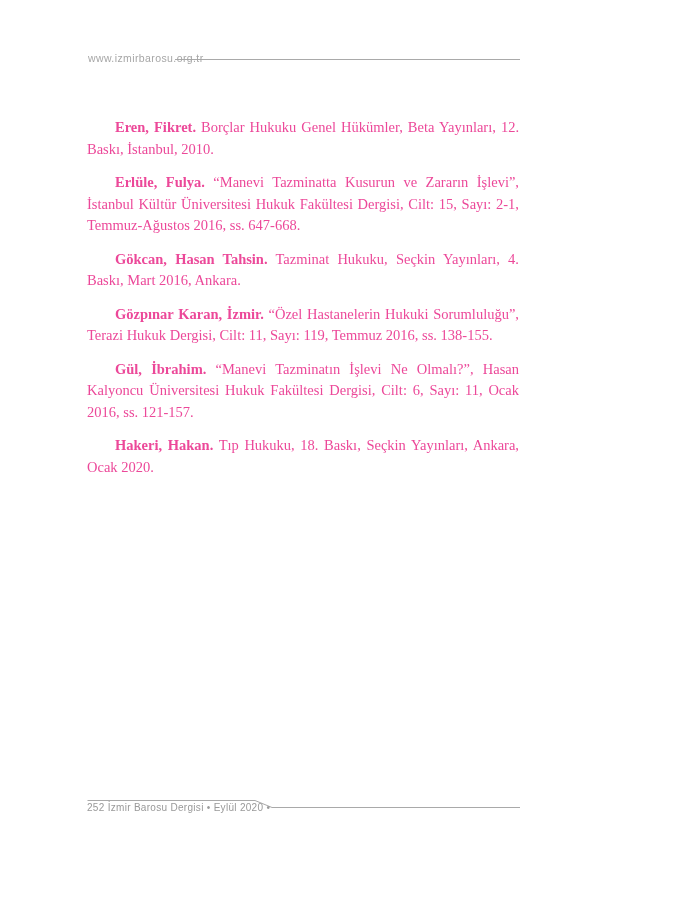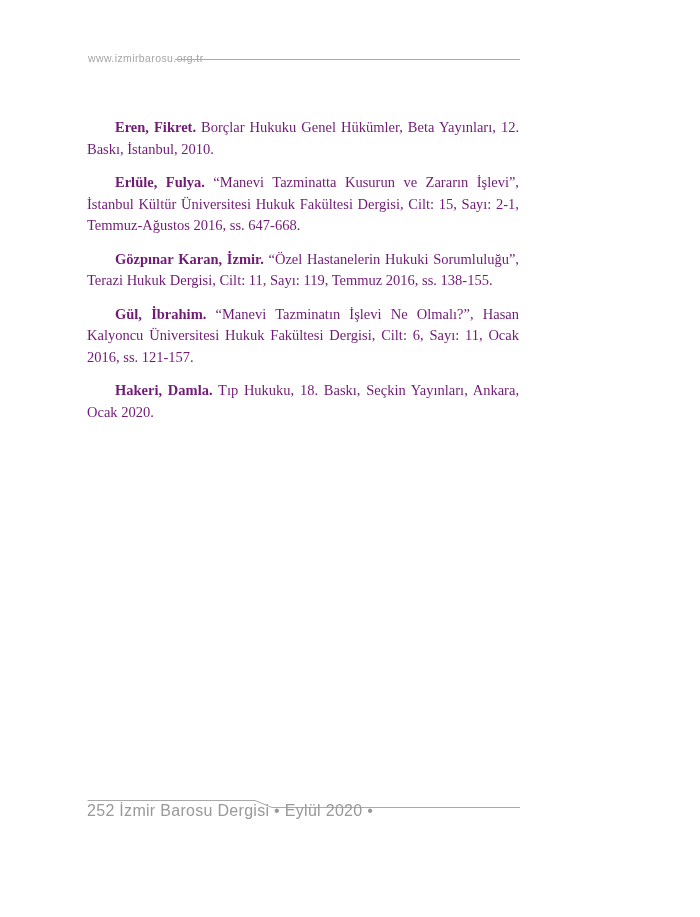--- a/index.html
+++ b/index.html
@@ -32,60 +32,61 @@
     width: 700px;
     height: 917px;
     pointer-events: none;
   }
   
   .biblio {
     position: absolute;
     left: 87px;
     top: 117px;
     width: 432px;
-    color: #701a75;
+    color: #ec4899;
     font-size: 14.5px;
     line-height: 21.5px;
     text-align: justify;
   }
   .biblio p {
     margin: 0 0 12px 0;
     text-indent: 28px;
   }
   .biblio p:last-child { margin-bottom: 0; }
   .seg-b { font-weight: bold; }
   .seg-i { }
   .seg-r { font-weight: normal; font-style: normal; }
   
   .footer-text {
     position: absolute;
     left: 87px;
     top: 802px;
     font-family: "Liberation Sans", "DejaVu Sans", sans-serif;
-    font-size: 16px;
+    font-size: 10px;
     letter-spacing: 0.3px;
     color: #999999;
     white-space: nowrap;
   }
 </style>
 </head>
 <body>
 
 <div id="page">
 
   <svg class="rule-svg" viewBox="0 0 700 917" aria-hidden="true">
     <line x1="175" y1="59.5" x2="520" y2="59.5" stroke="#a9a9a9" stroke-width="1"></line>
     <path d="M 87.5 800.5 H 255 L 272 807.5 H 520" fill="none" stroke="#a9a9a9" stroke-width="1"></path>
   </svg>
 
   <div class="header-url">www.izmirbarosu.org.tr</div>
 
   <div class="biblio" id="biblio">
       <p><span class="seg-b">Eren, Fikret.</span><span class="seg-r"> Borçlar Hukuku Genel Hükümler, Beta Yayınları, 12. Baskı, İstanbul, 2010.</span></p>
       <p><span class="seg-b">Erlüle, Fulya.</span><span class="seg-r"> “Manevi Tazminatta Kusurun ve Zararın İşlevi”, İstanbul Kültür Üniversitesi Hukuk Fakültesi Dergisi, Cilt: 15, Sayı: 2-1, Temmuz-Ağustos 2016, ss. 647-668.</span></p>
+      <p><span class="seg-b">Gökcan, Hasan Tahsin.</span><span class="seg-r"> Tazminat Hukuku, Seçkin Yayınları, 4. Baskı,  Mart 2016, Ankara.</span></p>
       <p><span class="seg-b">Gözpınar Karan, İzmir.</span><span class="seg-r"> “Özel Hastanelerin Hukuki Sorumluluğu”, </span><span class="seg-i">Terazi Hukuk Dergisi,</span><span class="seg-r"> Cilt: 11, Sayı: 119, Temmuz 2016, ss. 138-155.</span></p>
       <p><span class="seg-b">Gül, İbrahim.</span><span class="seg-r"> “Manevi Tazminatın İşlevi Ne Olmalı?”, </span><span class="seg-i">Hasan Kalyoncu Üniversitesi Hukuk Fakültesi Dergisi,</span><span class="seg-r"> Cilt: 6, Sayı: 11, Ocak 2016, ss. 121-157.</span></p>
-      <p><span class="seg-b">Hakeri, Damla.</span><span class="seg-r"> Tıp Hukuku, 18. Baskı, Seçkin Yayınları, Ankara, Ocak 2020.</span></p>
+      <p><span class="seg-b">Hakeri, Hakan.</span><span class="seg-r"> Tıp Hukuku, 18. Baskı, Seçkin Yayınları, Ankara, Ocak 2020.</span></p>
     </div>
 
   <div class="footer-text">252 İzmir Barosu Dergisi • Eylül 2020 •</div>
 
 </div>
 
 </body></html>

